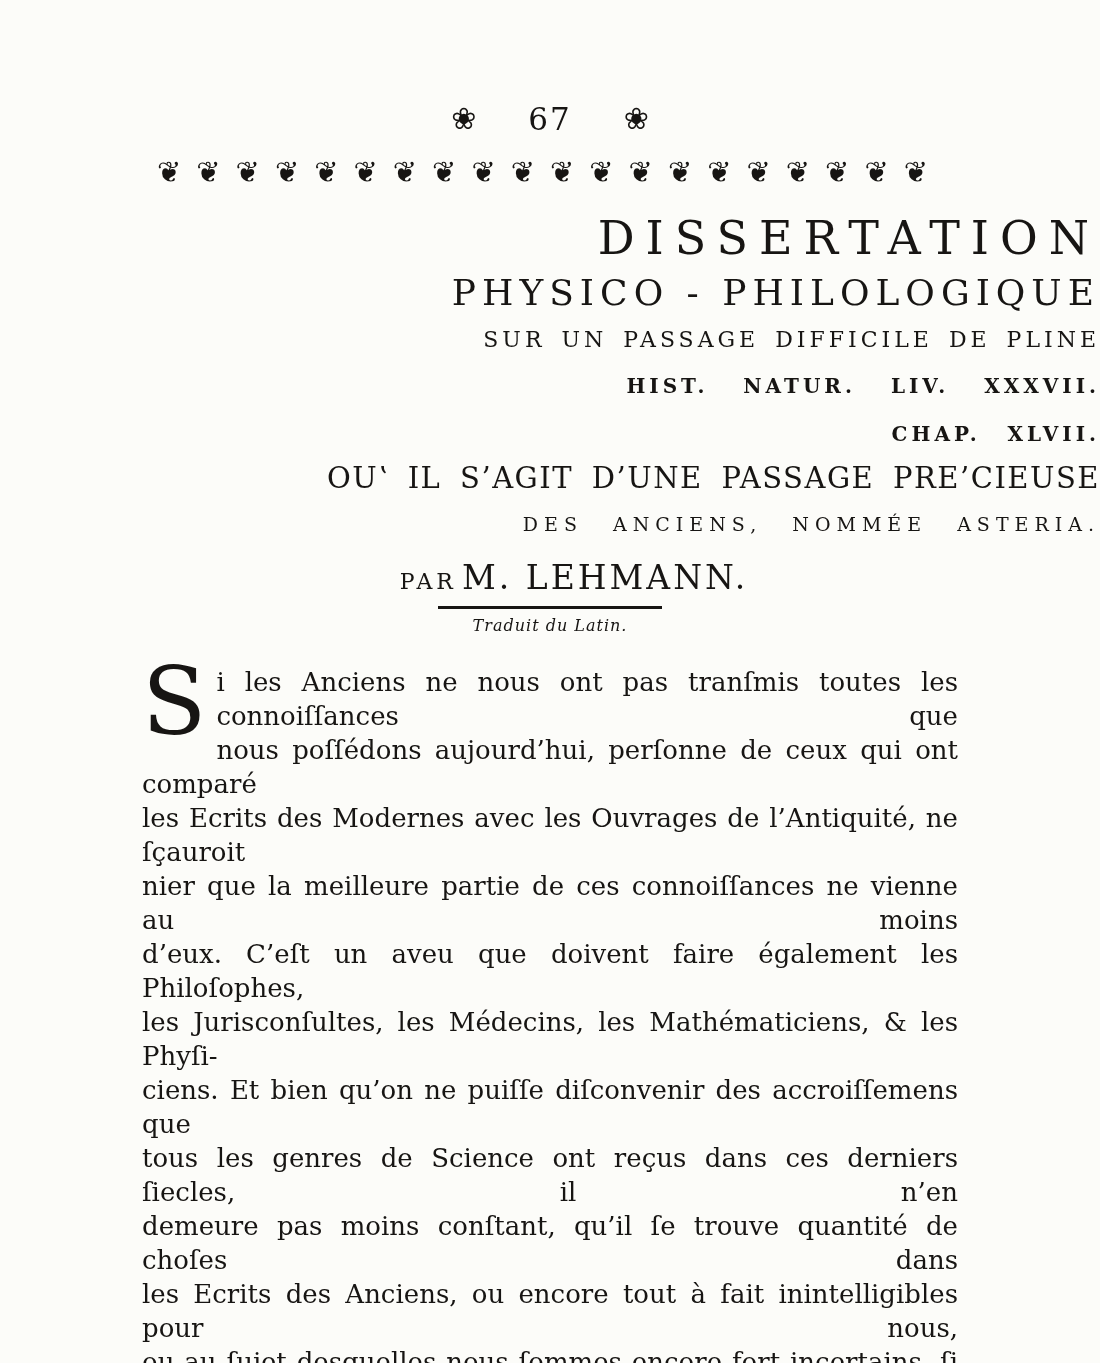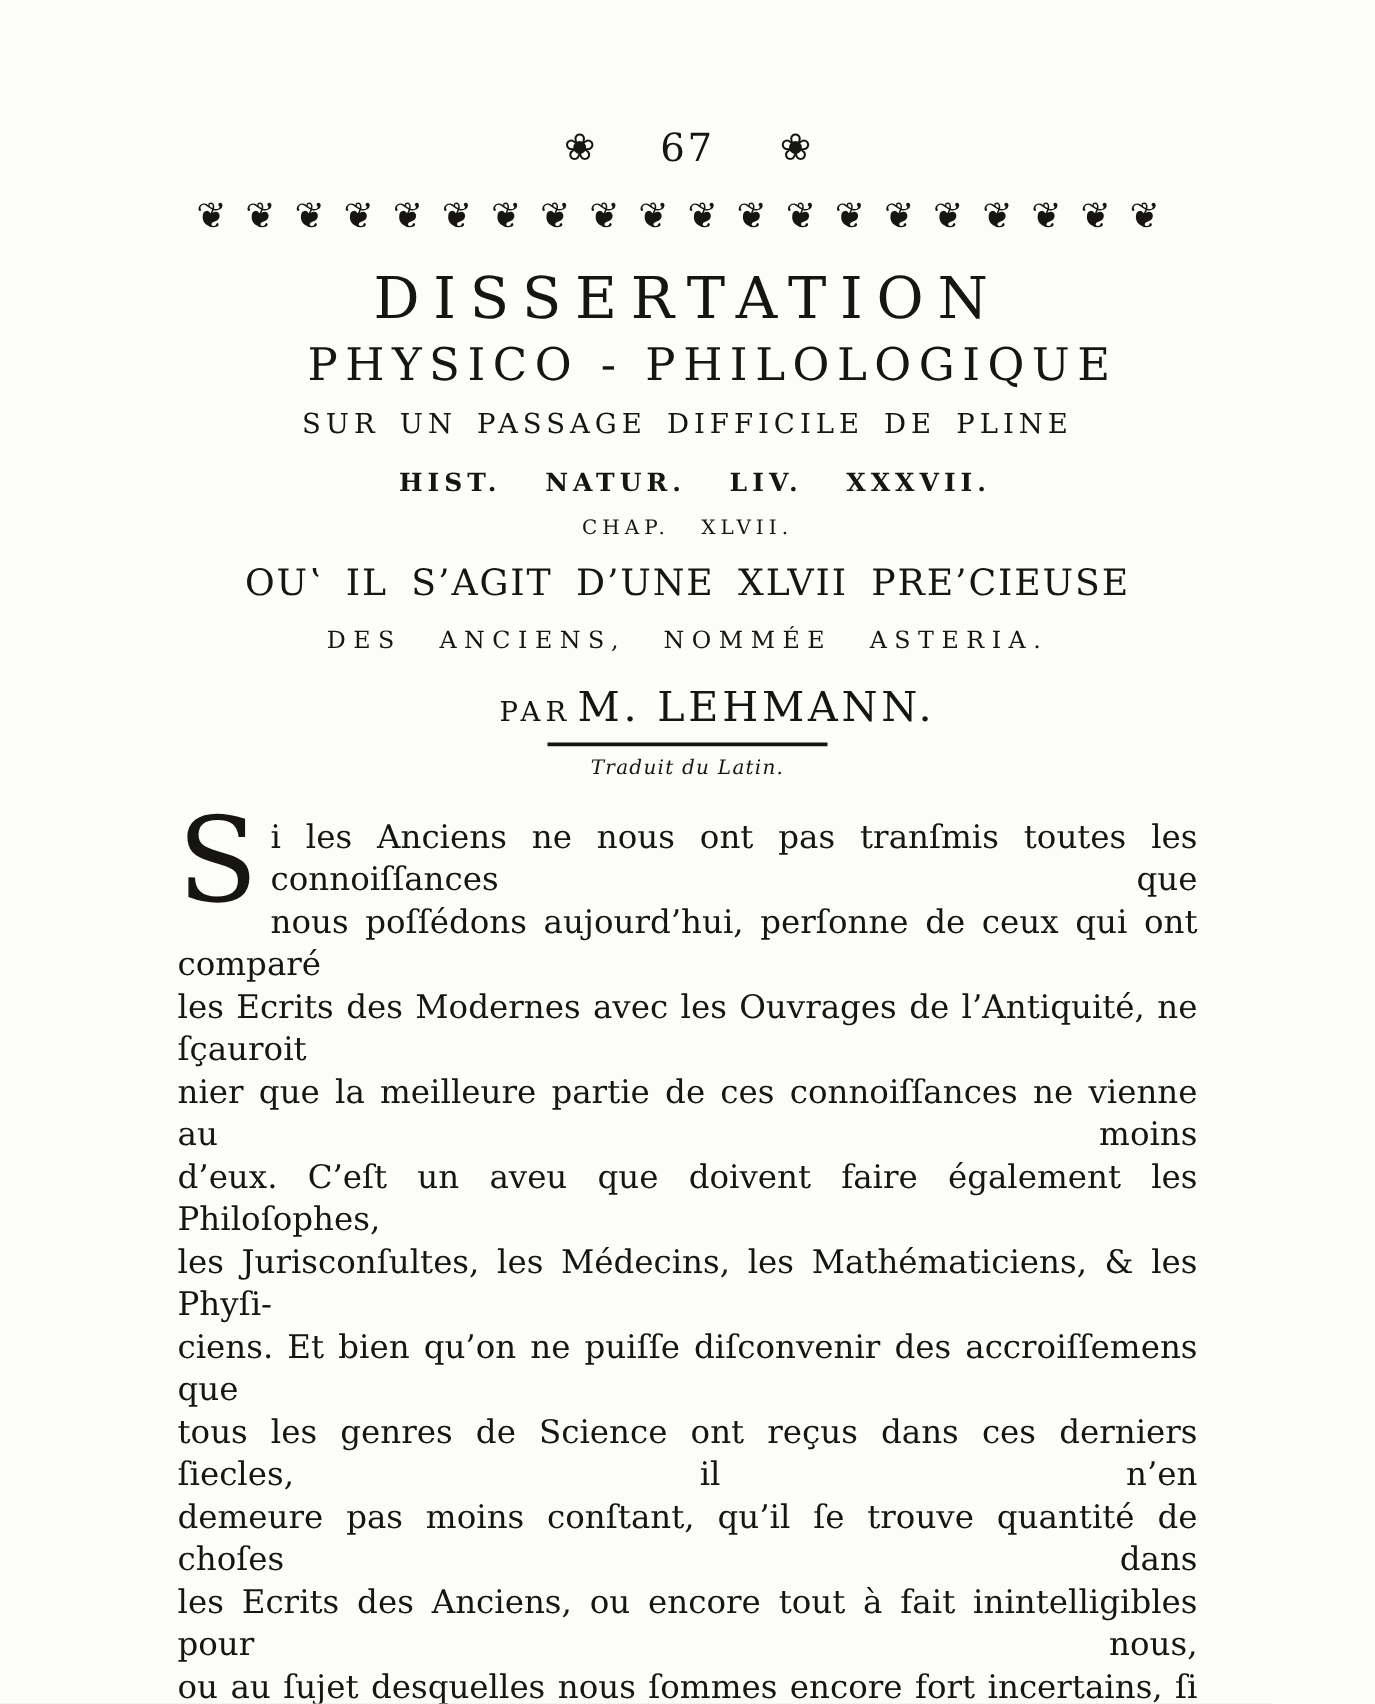--- a/index.html
+++ b/index.html
@@ -21,26 +21,26 @@
   .page-number{font-size:31px;line-height:34px;letter-spacing:2px;}
   
   .ornament-border{
     margin-top:16px;
     text-align:center;
     font-size:29px;line-height:40px;
     letter-spacing:15px;
     white-space:nowrap;
   }
   
-  .t{text-align:center;white-space:nowrap;}
+  .t{text-align:right;white-space:nowrap;}
   .t1{margin-top:20px;font-size:46px;line-height:52px;letter-spacing:11px;}
   .t2{margin-top:8px;font-size:36px;line-height:42px;letter-spacing:6px;padding-left:40px;}
   .t3{margin-top:8px;font-size:22px;line-height:36px;letter-spacing:4px;word-spacing:5px;}
   .t4{margin-top:16px;font-size:20px;line-height:24px;letter-spacing:4px;word-spacing:24px;font-weight:bold;padding-left:12px;}
-  .t5{margin-top:12px;font-size:16px;line-height:24px;letter-spacing:4px;word-spacing:16px;font-weight:normal;}
+  .t5{margin-top:24px;font-size:20px;line-height:24px;letter-spacing:4px;word-spacing:16px;font-weight:bold;}
   .t6{margin-top:14px;font-size:29px;line-height:36px;letter-spacing:1.5px;word-spacing:8px;}
   .t7{margin-top:16px;font-size:19px;line-height:24px;letter-spacing:6px;word-spacing:18px;}
   
   .byline{margin-top:22px;text-align:center;padding-left:48px;}
   .byline .par{font-size:22px;letter-spacing:4px;}
   .byline .name{font-size:33px;letter-spacing:3px;}
   .byline-rule{width:224px;height:3px;background:#171513;margin:9px auto 0;}
   .translation-note{margin-top:7px;text-align:center;font-style:italic;font-size:16px;letter-spacing:1px;}
   
   .body-text{
@@ -72,21 +72,21 @@
     <span class="rosette">❀</span>
   </div>
 
   <div class="ornament-border">❦❦❦❦❦❦❦❦❦❦❦❦❦❦❦❦❦❦❦❦</div>
 
   <div class="t t1">DISSERTATION</div>
   <div class="t t2">PHYSICO - PHILOLOGIQUE</div>
   <div class="t t3">SUR UN PASSAGE DIFFICILE DE PLINE</div>
   <div class="t t4">HIST. NATUR. LIV. XXXVII.</div>
   <div class="t t5">CHAP. XLVII.</div>
-  <div class="t t6">OUʽ IL S’AGIT D’UNE XLVII PRE’CIEUSE</div>
+  <div class="t t6">OUʽ IL S’AGIT D’UNE PASSAGE PRE’CIEUSE</div>
   <div class="t t7">DES ANCIENS, NOMMÉE ASTERIA.</div>
 
   <div class="byline">
     <span class="par">PAR</span>
     <span class="name">M. LEHMANN.</span>
   </div>
   <div class="byline-rule"></div>
   <div class="translation-note">Traduit du Latin.</div>
 
   <div class="body-text">

